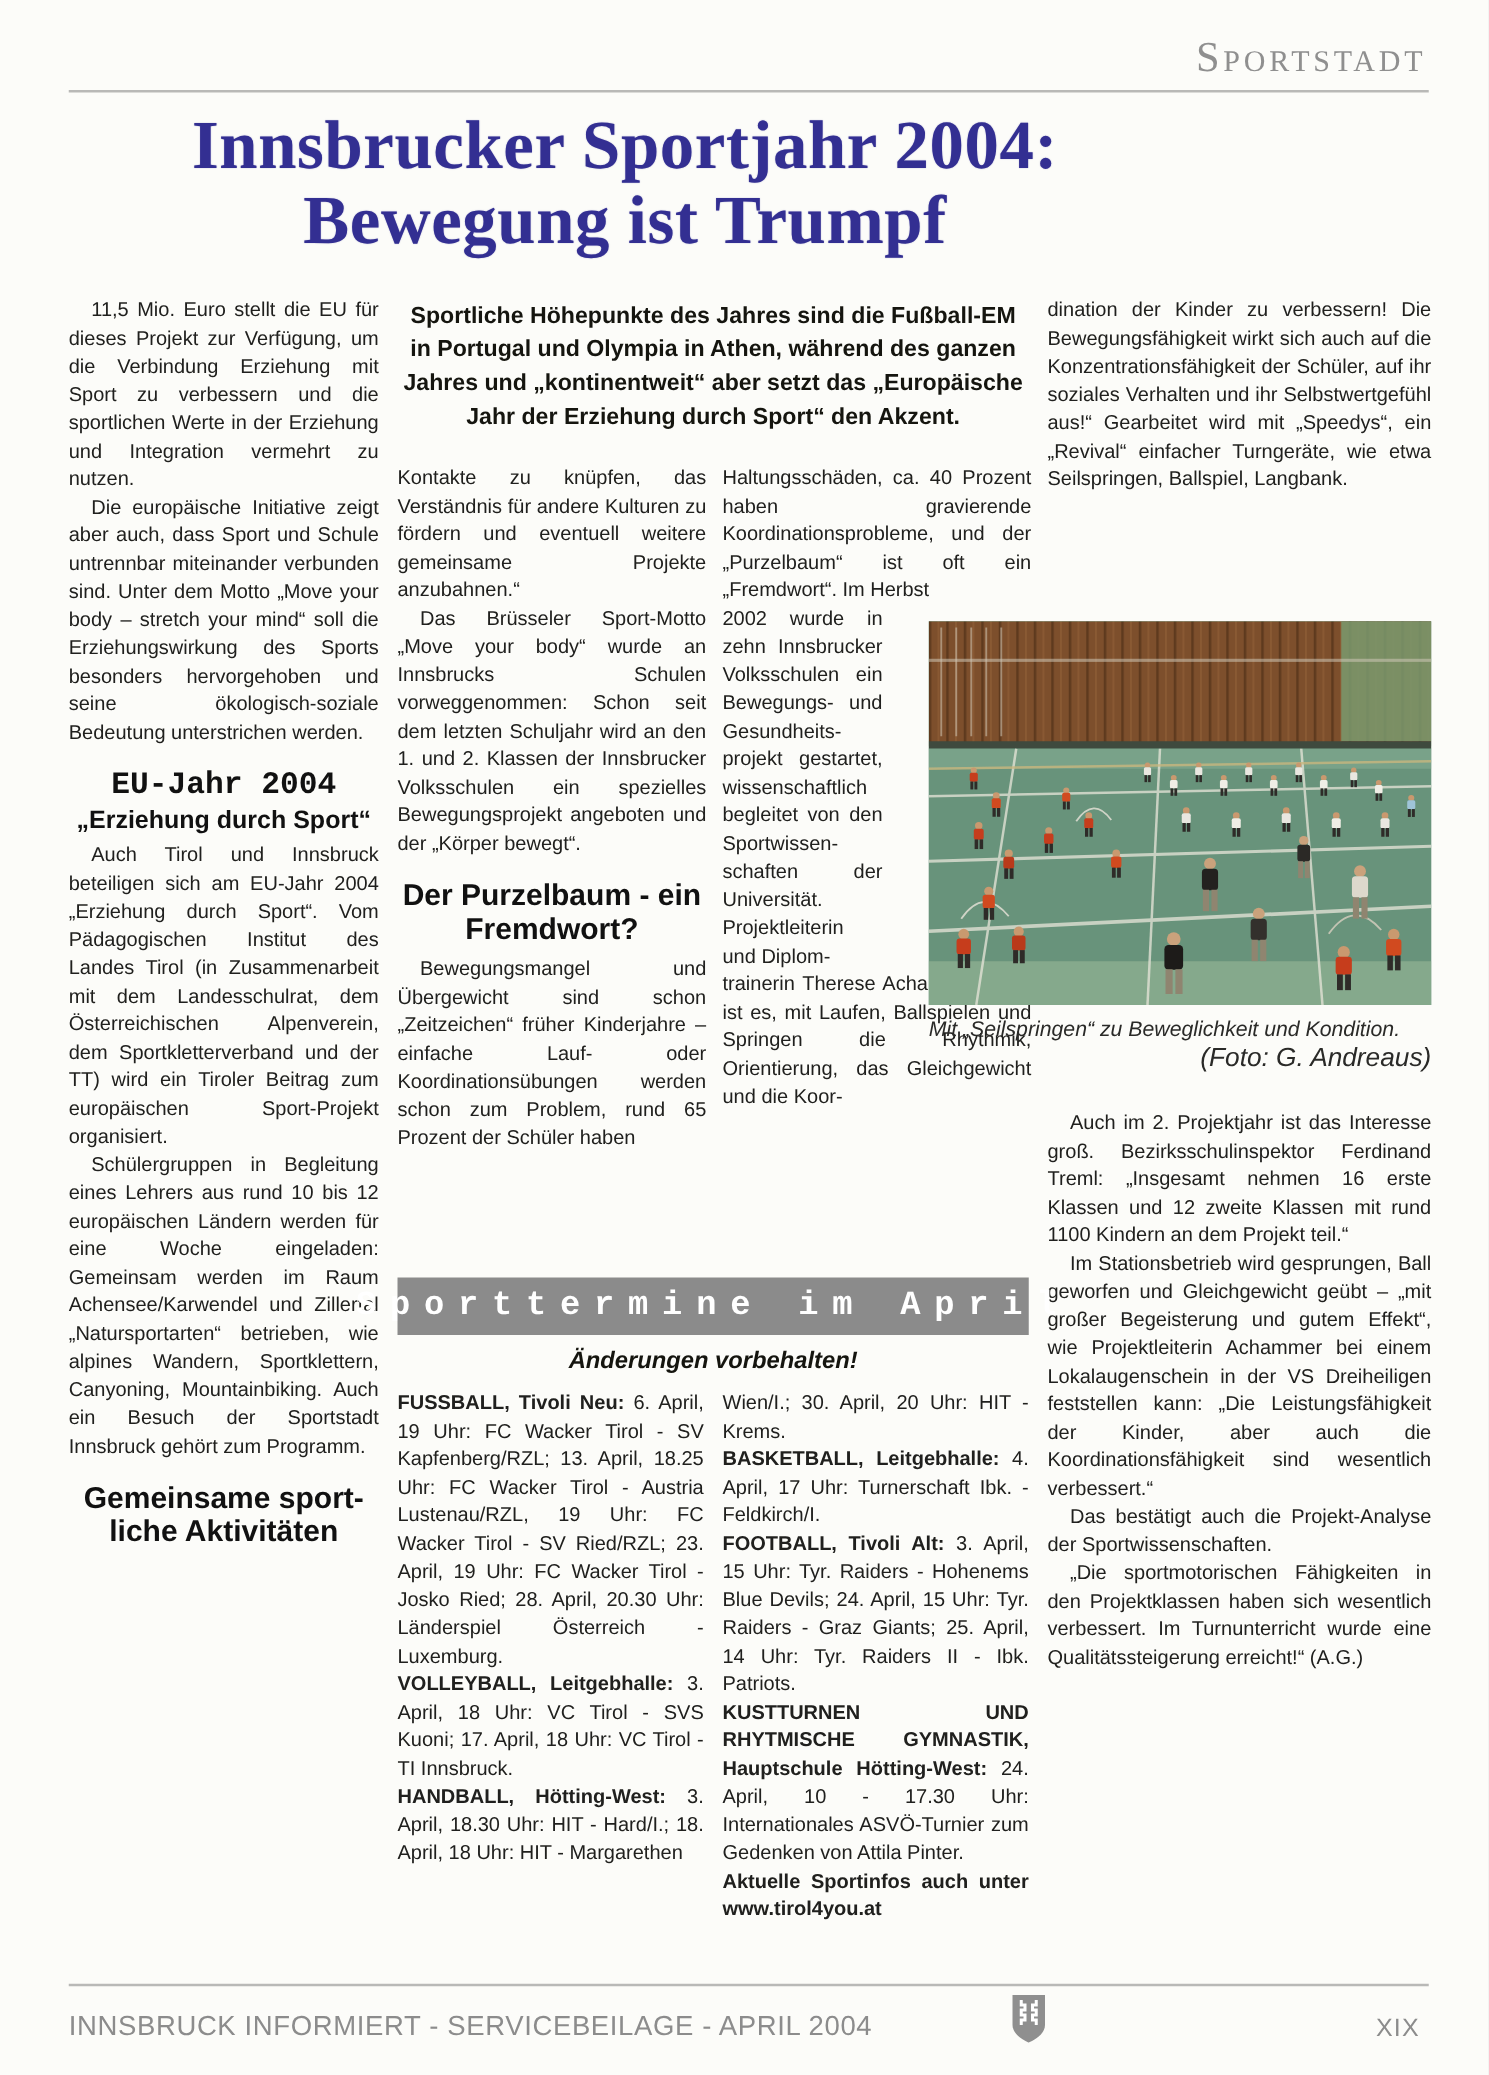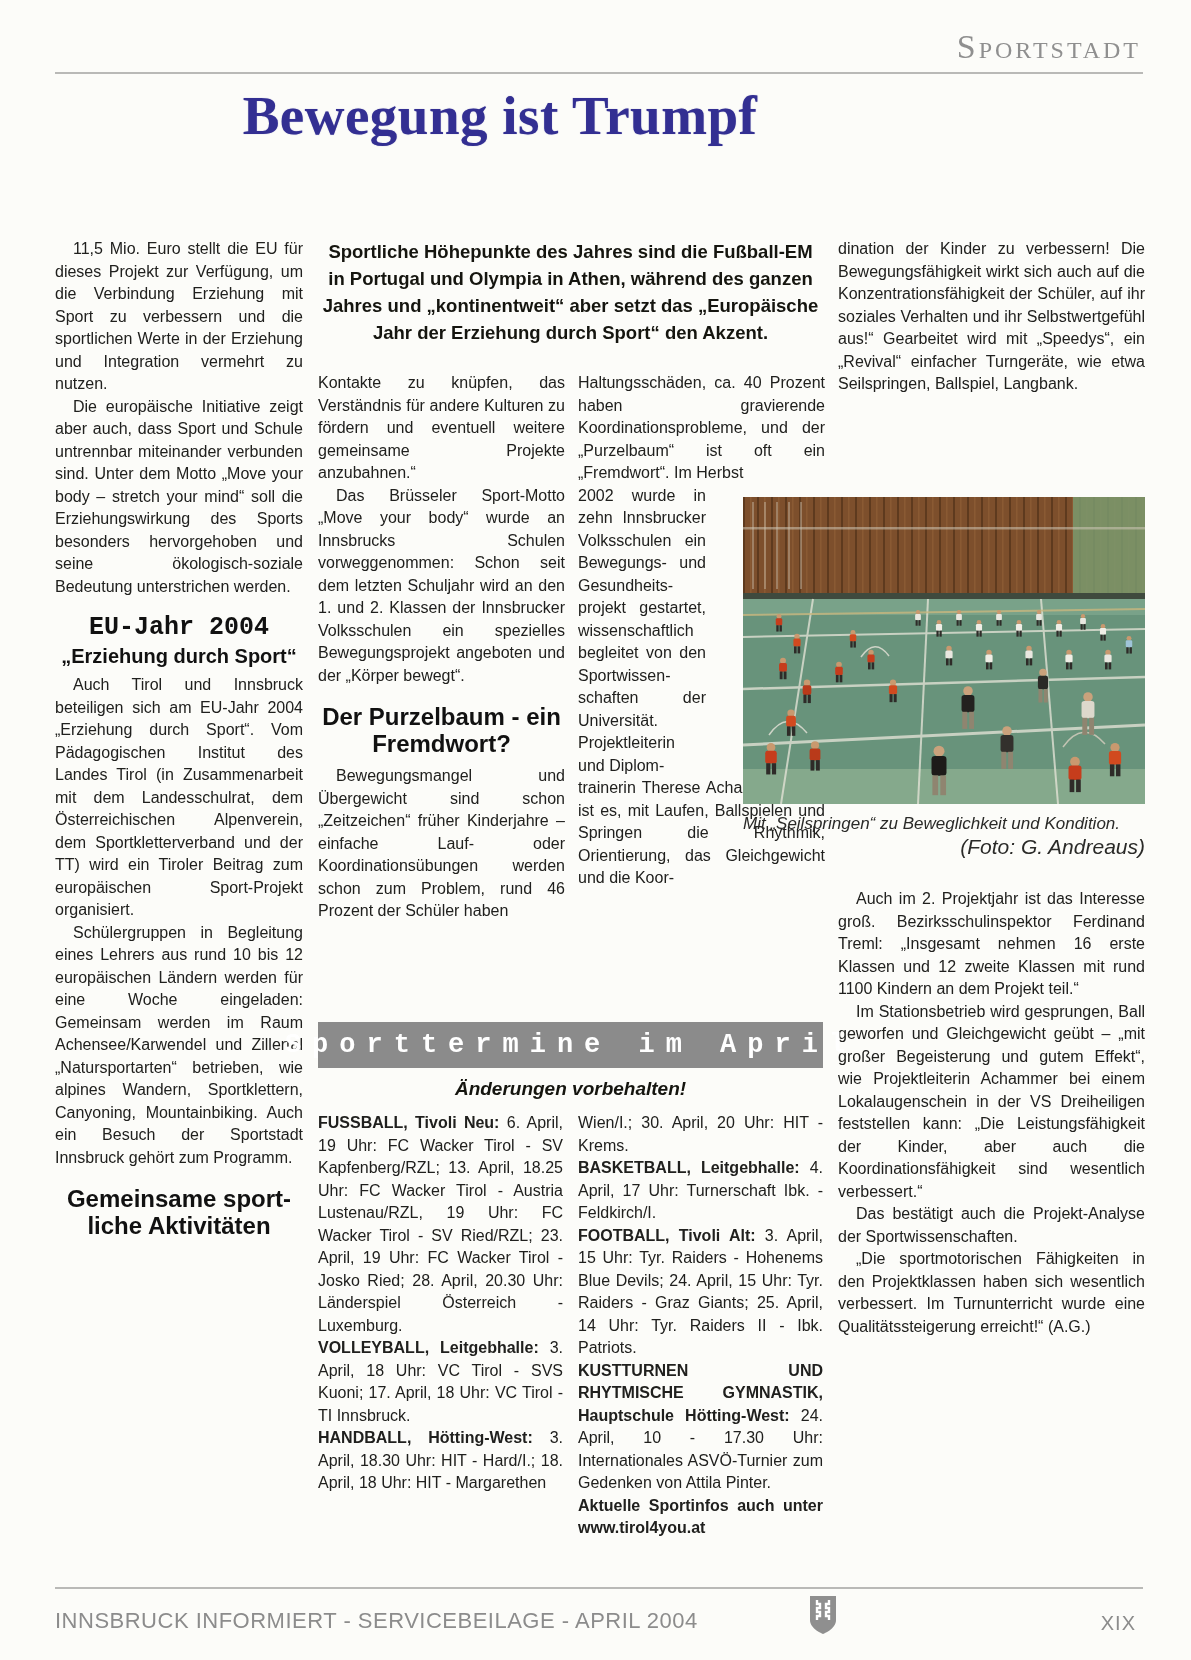--- a/index.html
+++ b/index.html
@@ -92,40 +92,41 @@
 </style>
 </head>
 <body>
 
 <div class="page">
 
   <div class="masthead">Sportstadt</div>
   <div class="rule rule-top"></div>
 
   <div class="title">
+    <div>Innsbrucker Sportjahr 2004:</div>
     <div>Bewegung ist Trumpf</div>
   </div>
 
   <div class="col col1 bt">
     <p class="ind">11,5 Mio. Euro stellt die EU für dieses Projekt zur Verfügung, um die Verbindung Erziehung mit Sport zu verbessern und die sportlichen Werte in der Erziehung und Integration vermehrt zu nutzen.</p>
     <p class="ind">Die europäische Initiative zeigt aber auch, dass Sport und Schule untrennbar miteinander verbunden sind. Unter dem Motto „Move your body – stretch your mind“ soll die Erziehungswirkung des Sports besonders hervorgehoben und seine ökologisch-soziale Bedeutung unterstrichen werden.</p>
     <div class="hc h-big">EU-Jahr 2004</div>
     <div class="hc h-sub">„Erziehung durch Sport“</div>
     <p class="ind">Auch Tirol und Innsbruck beteiligen sich am EU-Jahr 2004 „Erziehung durch Sport“. Vom Pädagogischen Institut des Landes Tirol (in Zusammenarbeit mit dem Landesschulrat, dem Österreichischen Alpenverein, dem Sportkletterverband und der TT) wird ein Tiroler Beitrag zum europäischen Sport-Projekt organisiert.</p>
     <p class="ind">Schülergruppen in Begleitung eines Lehrers aus rund 10 bis 12 europäischen Ländern werden für eine Woche eingeladen: Gemeinsam werden im Raum Achensee/Karwendel und Zillertal „Natursportarten“ betrieben, wie alpines Wandern, Sportklettern, Canyoning, Mountainbiking. Auch ein Besuch der Sportstadt Innsbruck gehört zum Programm.</p>
     <div class="hc h-mid">Gemeinsame sport­liche Aktivitäten</div>
   </div>
 
   <div class="intro">Sportliche Höhepunkte des Jahres sind die Fußball-EM in Portugal und Olympia in Athen, während des ganzen Jahres und „kontinentweit“ aber setzt das „Europäische Jahr der Erziehung durch Sport“ den Akzent.</div>
 
   <div class="col col2 bt">
     <p>Kontakte zu knüpfen, das Verständnis für andere Kulturen zu fördern und eventuell weitere gemeinsame Projekte anzubahnen.“</p>
     <p class="ind">Das Brüsseler Sport-Motto „Move your body“ wurde an Innsbrucks Schulen vorweggenommen: Schon seit dem letzten Schuljahr wird an den 1. und 2. Klassen der Innsbrucker Volksschulen ein spezielles Bewegungsprojekt angeboten und der „Körper bewegt“.</p>
     <div class="hc h-mid">Der Purzelbaum - ein Fremdwort?</div>
-    <p class="ind">Bewegungsmangel und Übergewicht sind schon „Zeitzeichen“ früher Kinderjahre – einfache Lauf- oder Koordinationsübungen werden schon zum Problem, rund 46 Prozent der Schüler haben</p>
+    <p class="ind">Bewegungsmangel und Übergewicht sind schon „Zeitzeichen“ früher Kinderjahre – einfache Lauf- oder Koordinationsübungen werden schon zum Problem, rund 65 Prozent der Schüler haben</p>
   </div>
 
   <div class="col col3 bt">
     <p>Haltungsschäden, ca. 40 Prozent haben gravierende Koordinationsprobleme, und der „Purzelbaum“ ist oft ein „Fremdwort“. Im Herbst</p>
     <p class="narrow">2002 wurde in zehn Inns­brucker Volks­schulen ein Be­wegungs- und Gesund­heits­projekt gestar­tet, wissen­schaftlich be­gleitet von den Sport­wissen­schaften der Universi­tät. Projekt­leiterin und Diplom-</p>
     <p>trainerin Therese Achammer: „Ziel ist es, mit Laufen, Ballspielen und Springen die Rhythmik, Orientierung, das Gleichgewicht und die Koor-</p>
   </div>
 
   <div class="col col4a bt">
     <p>dination der Kinder zu verbessern! Die Bewegungsfähigkeit wirkt sich auch auf die Konzentrationsfähigkeit der Schüler, auf ihr soziales Verhalten und ihr Selbstwertgefühl aus!“ Gearbeitet wird mit „Speedys“, ein „Revival“ einfacher Turngeräte, wie etwa Seilspringen, Ballspiel, Langbank.</p>

